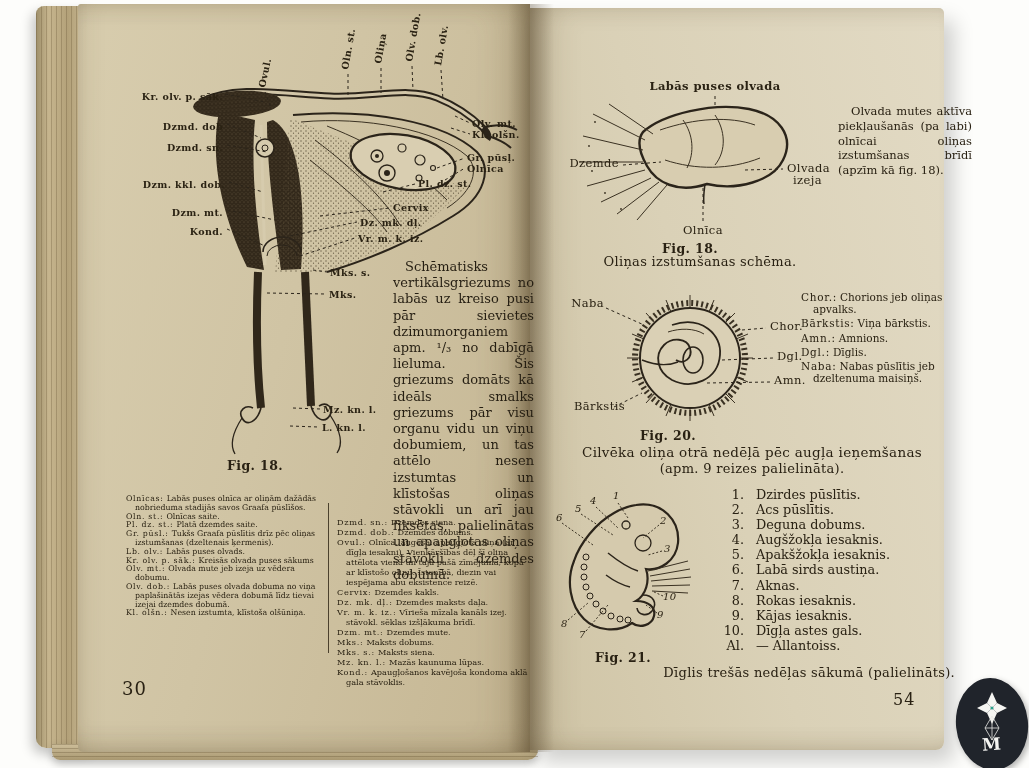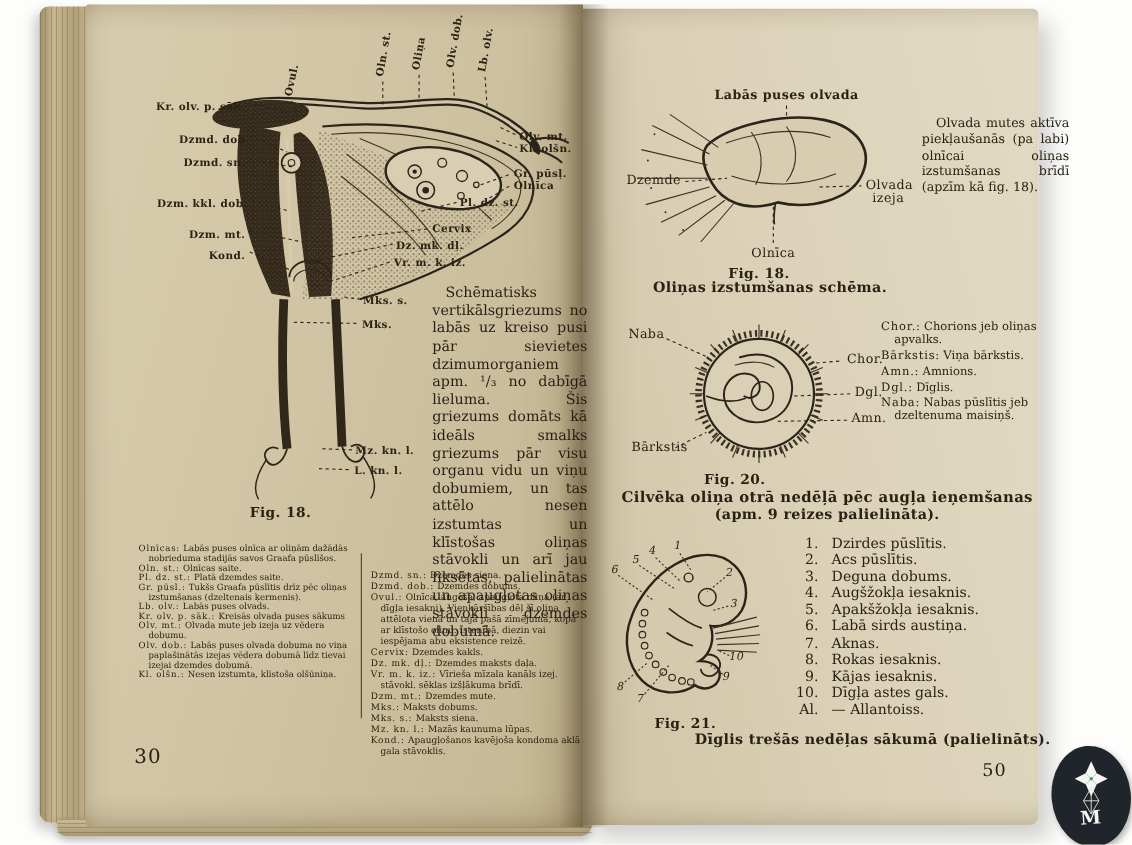--- a/index.html
+++ b/index.html
@@ -34,21 +34,21 @@
                inset 0 -18px 26px -22px rgba(82,62,30,.28),
                inset 0 14px 24px -22px rgba(82,62,30,.26),
                10px 12px 20px rgba(0,0,0,.18)}
   .gutter{position:absolute;left:508px;top:4px;width:46px;height:748px;
     background:linear-gradient(90deg,rgba(0,0,0,0) 0%,rgba(60,44,20,.30) 50%,rgba(0,0,0,0) 100%)}
 
   
   .abs{position:absolute}
   .desc{width:141px;font-size:13px;line-height:16.2px;text-align:justify;text-indent:12px;color:#251e12}
   .figcap{font-weight:bold;font-size:12.5px;text-align:center;letter-spacing:.4px}
-  .figcap2{font-weight:bold;font-size:13px;text-align:center;letter-spacing:.3px}
+  .figcap2{font-weight:normal;font-size:13px;text-align:center;letter-spacing:.3px}
   .pagenum{font-size:18px;letter-spacing:1px}
 
   .gloss{color:#2a2213}
   .gloss .gitem{text-indent:-9px;padding-left:9px}
   .gterm{letter-spacing:.7px;margin-right:3px;font-weight:normal}
   .gloss1{width:200px;font-size:7.8px;line-height:8.8px}
   .gloss2{width:196px;font-size:8.2px;line-height:10px}
   .gdivider{width:1px;background:rgba(42,32,16,.8)}
 
   .sidenote{width:134px;font-size:11.5px;line-height:14.8px;text-align:justify;text-indent:13px}
@@ -403,21 +403,21 @@
     </div>
       <div class="lrow">
       <span class="lnum">Al.</span>
       <span class="ltext">— Allantoiss.</span>
     </div>
     </div>
 
   <div class="abs figcap" style="left:595px;top:650px;width:70px;text-align:left">Fig. 21.</div>
   <div class="abs figcap2" style="left:595px;top:665px;width:360px;text-align:right">Dīglis trešās nedēļas sākumā (palielināts).</div>
 
-  <div class="abs pagenum" style="left:893px;top:690px;font-size:16px">50</div>
+  <div class="abs pagenum" style="left:893px;top:690px;font-size:16px">54</div>
 
   <div class="watermark">
     <div class="wm-oval"></div>
     <svg style="left:0;top:0" width="72" height="92" viewBox="0 0 72 92">
       <path d="M36,14 L41,25 L36,30 L31,25 Z" fill="#f5f5f2"></path>
       <path d="M36,46 L41,35 L36,30 L31,35 Z" fill="#f5f5f2"></path>
       <path d="M21,30 L31,25 L36,30 L31,35 Z" fill="#f5f5f2"></path>
       <path d="M51,30 L41,25 L36,30 L41,35 Z" fill="#f5f5f2"></path>
       <circle cx="36" cy="30" r="1.6" fill="#2ea08a"></circle>
       <path d="M36,38 L43,50 L36,62 L29,50 Z M36,38 L36,62 M29,50 L43,50" fill="none" stroke="#e8e8e4" stroke-width="0.8"></path>

